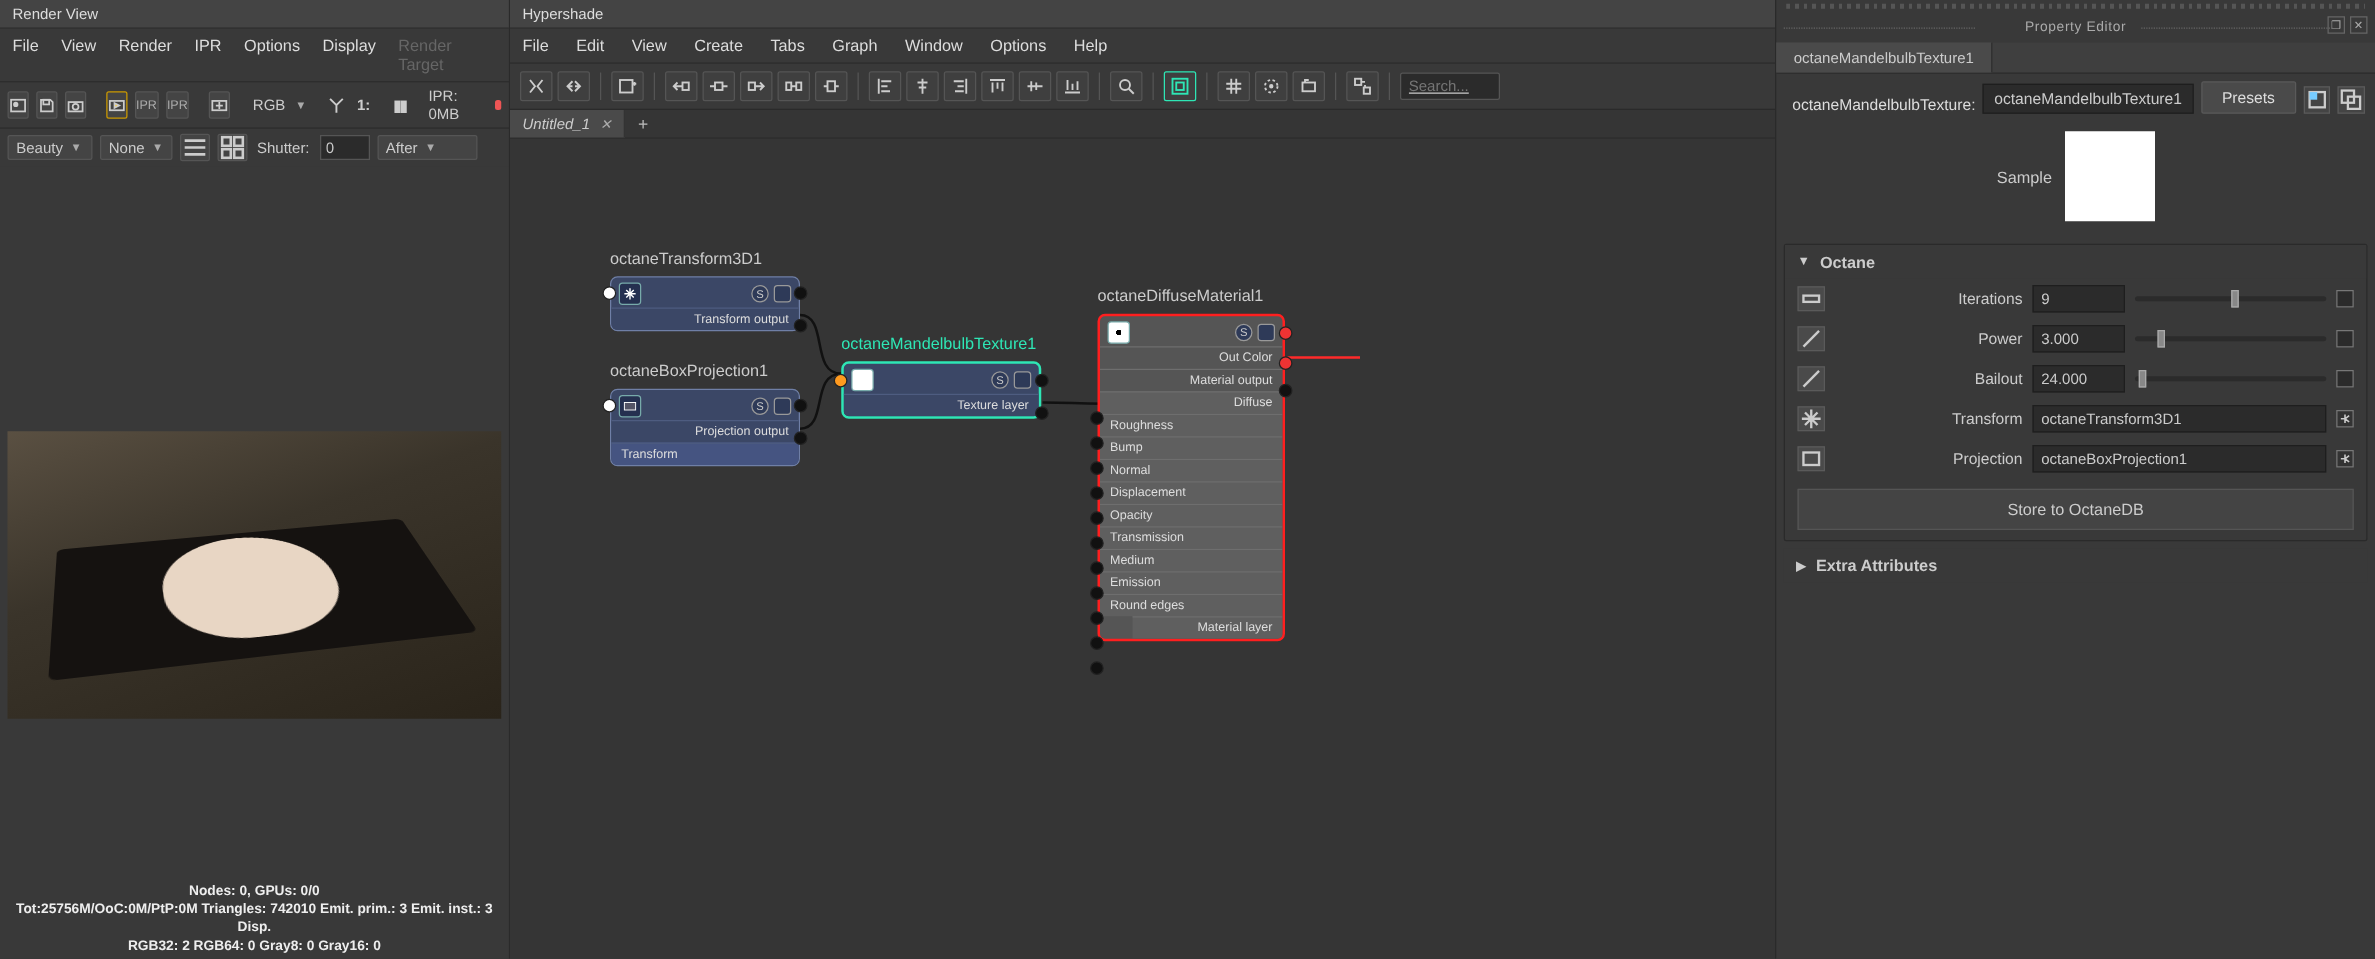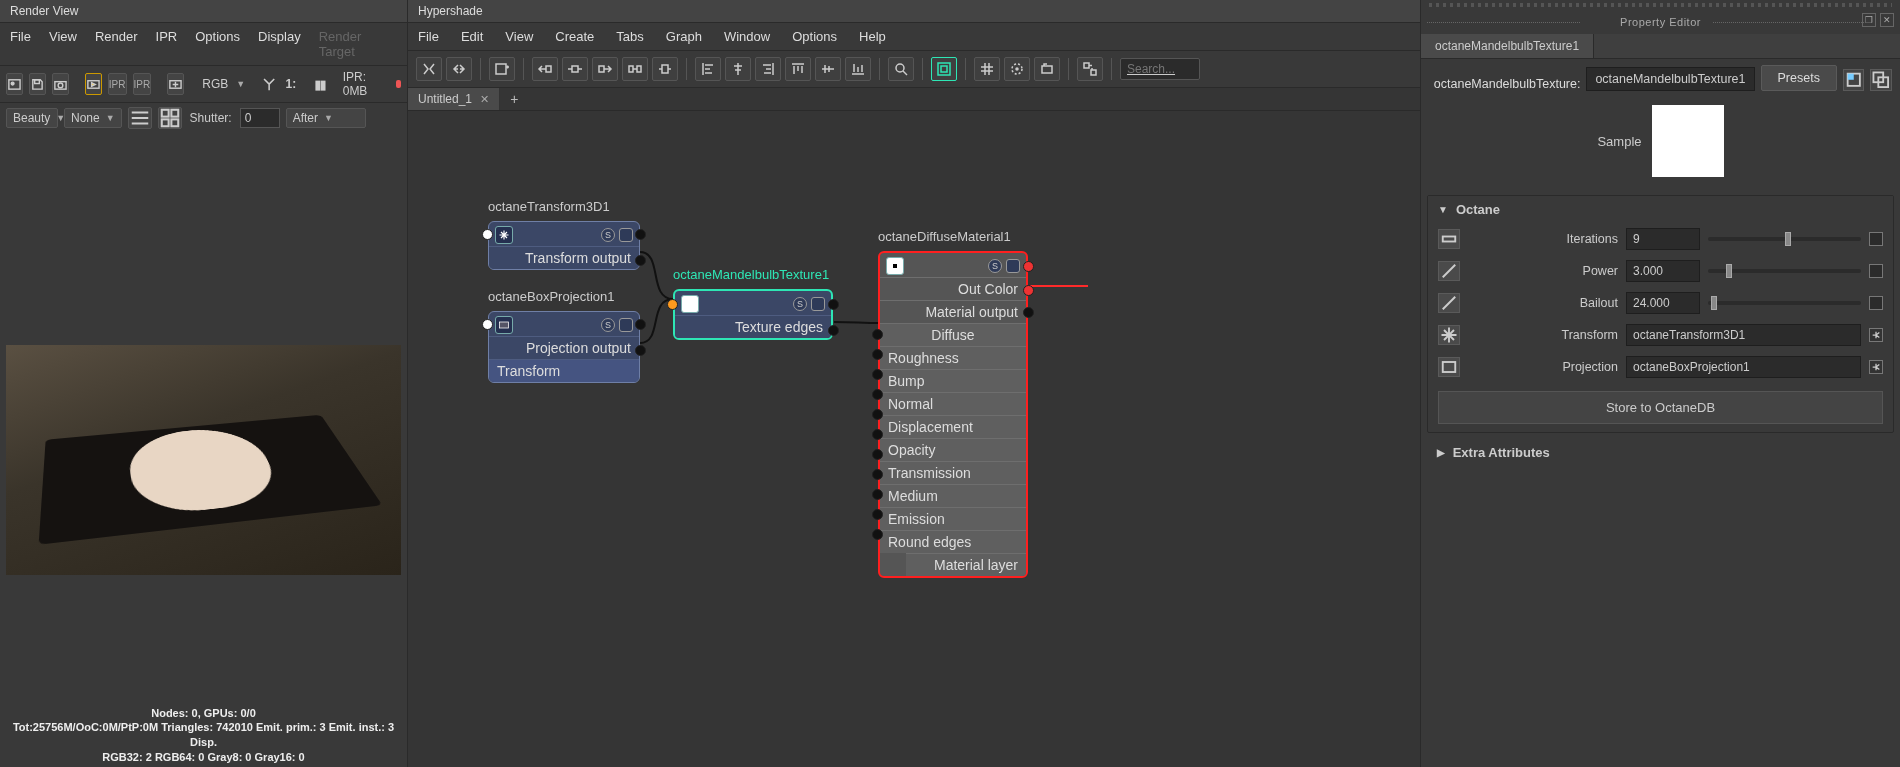--- a/index.html
+++ b/index.html
@@ -29,38 +29,38 @@
 .fractal::before, .fractal::after { content:""; position:absolute; background:#e8d6c4;}
 .stats { position:absolute; bottom:2px; left:0; right:0; text-align:center; font-size:11px; color:#eee; font-weight:bold; line-height:1.35; }
 
 
 .center-panel { flex:1; background:#393939; display:flex; flex-direction:column; }
 .hs-toolbar { display:flex; align-items:center; gap:4px; padding:6px 8px; background:#393939; border-bottom:1px solid #2a2a2a; flex-wrap:nowrap;text-decoration:underline; }
 .hs-btn { width:26px; height:24px; background:#3f3f3f; border:1px solid #555; border-radius:2px; display:flex; align-items:center; justify-content:center; cursor:pointer; }
 .hs-btn svg { width:16px; height:16px; }
 .hs-sep { width:1px; height:22px; background:#555; margin:0 4px; }
 .search { flex:0 0 auto; width: 80px; background:#2b2b2b; border:1px solid #555; padding:3px 6px; font-size:12px; color:#888; border-radius:2px;}
-.tab-bar-wrap { display:flex; align-items:center; background:#353535; border-bottom:1px solid #2a2a2a;}
+.tab-bar-wrap { display:flex; align-items:center; background:#353535; border-bottom:1px solid #2a2a2a;font-style:italic;}
 .tab-bar { display:flex; align-items:center; }
 .tab { background:#4a4a4a; padding:4px 10px; font-size:12px; display:flex; align-items:center; gap:8px; border-right:1px solid #333; cursor:pointer;}
 .tab .close { color:#aaa; font-size:11px; cursor:pointer; }
 .tab-add { padding:3px 10px; color:#bbb; font-size:14px; cursor:pointer;}
 .graph-area { flex:1; position:relative; background:#353535; overflow:hidden; }
 
 
 .node { position:absolute; border-radius:6px; font-size:12px; }
 .node-title { position:absolute; top:-22px; left:0; right:0; color:#ccc; font-size:13px; white-space:nowrap;}
 .node-body { background:#3b4766; border:1px solid #6f7fa6; border-radius:6px; overflow:hidden;}
 .node-header { display:flex; align-items:center; justify-content:space-between; padding:4px 6px 2px 6px; }
 .node-icon { width:18px; height:18px; background:#253050; border:1px solid #7aa; border-radius:3px; display:flex; align-items:center; justify-content:center; }
 .node-icon.white { background:#fff;}
 .node-icon.frac { background:#fff;}
 .node-ctrl { display:flex; gap:4px; }
 .node-ctrl span { width:14px; height:14px; border:1px solid #999; border-radius:3px; background:#2e3a58; display:inline-block;}
-.node-row { padding:3px 8px; text-align:right; color:#ddd; background:#3b4766; border-top:1px solid #4e5c80; font-size:14px;}
+.node-row { padding:3px 8px; text-align:right; color:#ddd; background:#3b4766; border-top:1px solid #4e5c80; font-size:10px;}
 .node-row.left { text-align:left; background:#455481;}
 .port { position:absolute; width:11px; height:11px; border-radius:50%; border:1px solid #222;}
 .port.in { left:-6px; }
 .port.out { right:-6px; }
 .port.white { background:#fff; }
 .port.black { background:#111; }
 .port.orange { background:#ff9a1f; }
 .port.red { background:#e33; }
 
 .mandel .node-body { border:2px solid #2ee6b5; }
@@ -175,21 +175,21 @@
       <div class="tb-sep"></div>
       <span style="font-size:13px;letter-spacing:-2px;">▮▮</span>
       <div class="tb-sep"></div>
       <span class="tb-label">IPR: 0MB</span>
       <div class="tb-sep"></div>
       <span class="tb-pulse"></span>
     </div>
     <div class="sep-line"></div>
 
     <div class="toolbar-row">
-      <div class="dropdown" style="width:52px;">
+      <div class="dropdown" style="width:68px;">
           <span>Beauty</span>
           <span class="caret">▼</span>
         </div>
       <div class="dropdown">
           <span>None</span>
           <span class="caret">▼</span>
         </div>
       <div class="tb-btn">
           <svg class="icon" viewBox="0 0 16 16">
             <path d="M2 4h12M2 8h12M2 12h12"></path>
@@ -433,42 +433,42 @@
       <div class="node mandel" style="left:265px; top:178px; width:160px;">
         <div class="node-title">octaneMandelbulbTexture1</div>
         <div class="node-body">
           <div class="node-header">
             <div class="node-icon white"></div>
             <div class="node-ctrl">
                 <span style="border-radius:50%;font-size:9px;color:#ccc;text-align:center;line-height:12px;">S</span>
                 <span></span>
               </div>
           </div>
-          <div class="node-row">Texture edges</div>
+          <div class="node-row">Texture layer</div>
         </div>
         <div class="port in orange" style="top:10px;"></div>
         <div class="port out black" style="top:10px;"></div>
         <div class="port out black" style="top:36px;"></div>
       </div>
 
       <div class="node diffuse" style="left:470px; top:140px; width:150px;">
         <div class="node-title" style="color:#ccc;">octaneDiffuseMaterial1</div>
         <div class="node-body">
           <div class="node-header hdr">
             <div class="node-icon frac" style="background:#fff;">
                 <div style="width:10px;height:10px;background:radial-gradient(circle,#000 30%,transparent 31%),#fff;"></div>
               </div>
             <div class="node-ctrl">
                 <span style="border-radius:50%;font-size:9px;color:#ccc;text-align:center;line-height:12px;">S</span>
                 <span></span>
               </div>
           </div>
           <div class="node-row hdr" style="text-align:right;">Out Color</div>
           <div class="node-row hdr" style="text-align:right;">Material output</div>
-          <div class="node-row" style="text-align:center;">Diffuse</div>
+          <div class="node-row" style="text-align:right;">Diffuse</div>
           <div class="node-row" style="text-align:left;">Roughness</div>
           <div class="node-row" style="text-align:left;">Bump</div>
           <div class="node-row" style="text-align:left;">Normal</div>
           <div class="node-row" style="text-align:left;">Displacement</div>
           <div class="node-row" style="text-align:left;">Opacity</div>
           <div class="node-row" style="text-align:left;">Transmission</div>
           <div class="node-row" style="text-align:left;">Medium</div>
           <div class="node-row" style="text-align:left;">Emission</div>
           <div class="node-row" style="text-align:left;">Round edges</div>
           <div class="node-row" style="text-align:right;margin-left:26px;">Material layer</div>

